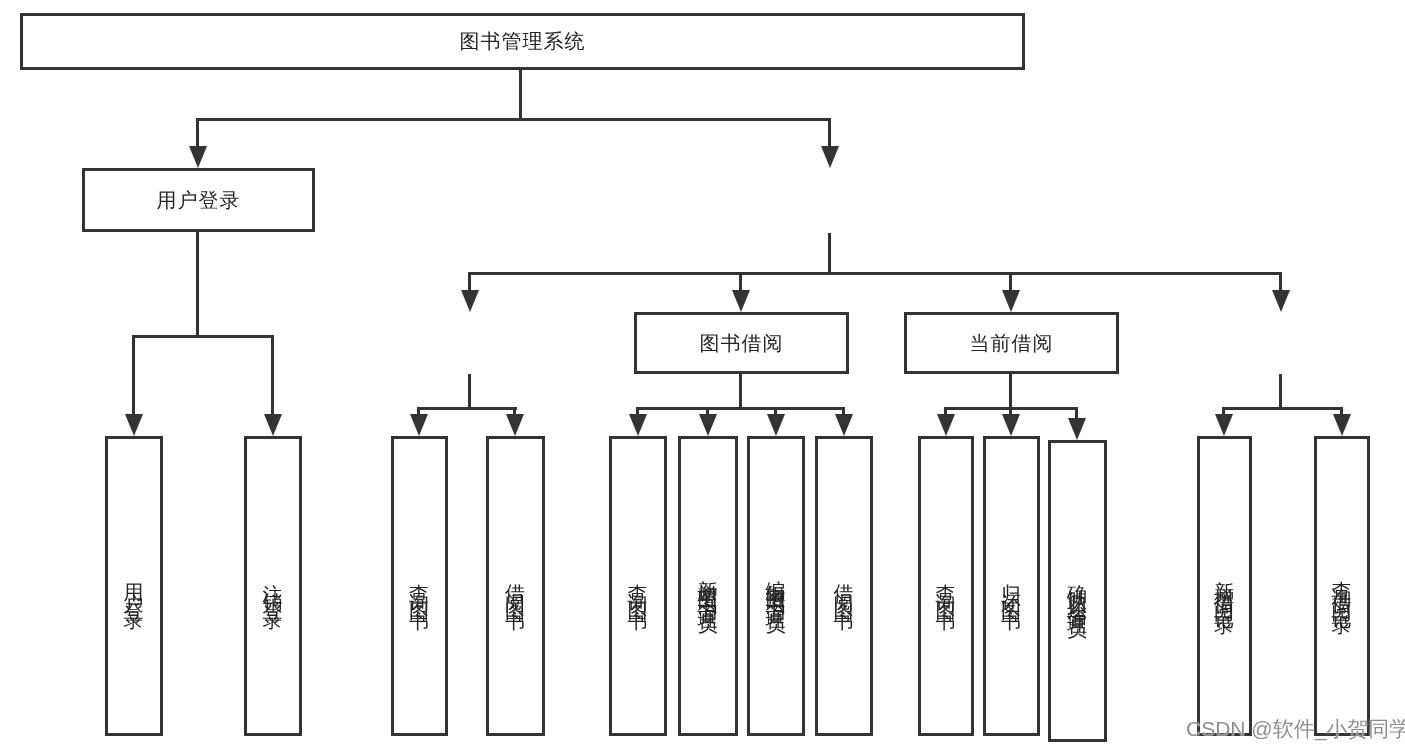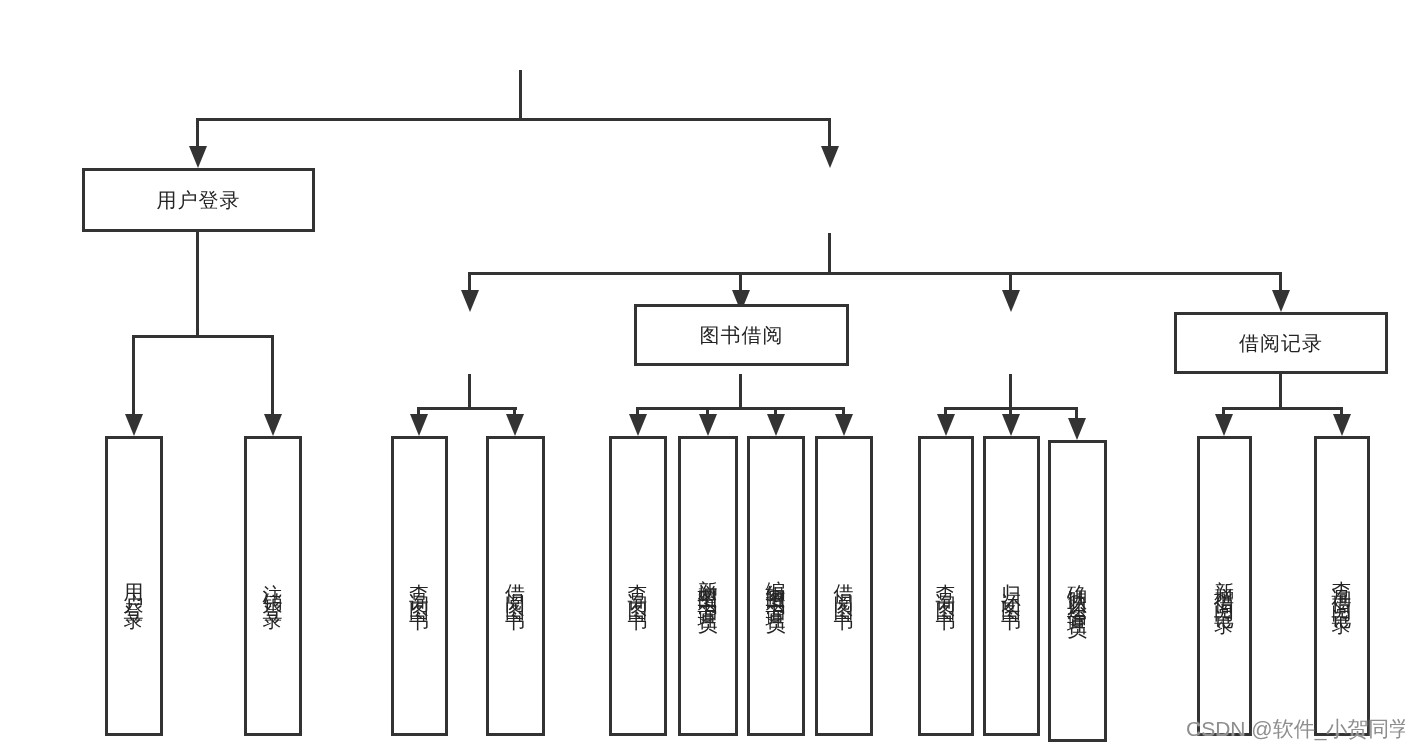--- a/index.html
+++ b/index.html
@@ -25,20 +25,23 @@
   .watermark{
     position:absolute;left:1186px;top:715px;z-index:6;white-space:nowrap;
     font-size:21px;color:#8e8e8e;text-shadow:0 0 2px #ffffff;
   }
 </style>
 </head>
 <body>
 
 <div class="canvas">
 
+  <div class="box" style="left:20px;top:13px;width:1005px;height:57px;">
+    <span>图书管理系统</span>
+  </div>
 
   <div class="vline" style="left:519px;top:70px;height:50px;"></div>
   <div class="hline" style="left:197px;top:118px;width:634px;"></div>
   <div class="vline" style="left:196px;top:118px;height:32px;"></div>
   <div class="arrow" style="left:189px;top:146px;"></div>
   <div class="vline" style="left:828px;top:118px;height:32px;"></div>
   <div class="arrow" style="left:821px;top:146px;"></div>
 
   <div class="box" style="left:82px;top:168px;width:233px;height:64px;">
     <span>用户登录</span>
@@ -55,25 +58,25 @@
   <div class="hline" style="left:469px;top:272px;width:813px;"></div>
   <div class="vline" style="left:468px;top:272px;height:22px;"></div>
   <div class="arrow" style="left:461px;top:290px;"></div>
   <div class="vline" style="left:739px;top:272px;height:22px;"></div>
   <div class="arrow" style="left:732px;top:290px;"></div>
   <div class="vline" style="left:1009px;top:272px;height:22px;"></div>
   <div class="arrow" style="left:1002px;top:290px;"></div>
   <div class="vline" style="left:1279px;top:272px;height:22px;"></div>
   <div class="arrow" style="left:1272px;top:290px;"></div>
 
-  <div class="box" style="left:634px;top:304px;width:215px;height:62px;">
+  <div class="box" style="left:634px;top:312px;width:215px;height:62px;">
     <span>图书借阅</span>
   </div>
-  <div class="box" style="left:1174px;top:312px;width:214px;height:62px;">
-    <span>借阅记录</span>
+  <div class="box" style="left:904px;top:312px;width:215px;height:62px;">
+    <span>当前借阅</span>
   </div>
 
   <div class="vline" style="left:468px;top:374px;height:35px;"></div>
   <div class="hline" style="left:418px;top:407px;width:99px;"></div>
   <div class="vline" style="left:417px;top:407px;height:11px;"></div>
   <div class="arrow" style="left:410px;top:414px;"></div>
   <div class="vline" style="left:513px;top:407px;height:11px;"></div>
   <div class="arrow" style="left:506px;top:414px;"></div>
 
   <div class="vline" style="left:739px;top:374px;height:35px;"></div>

